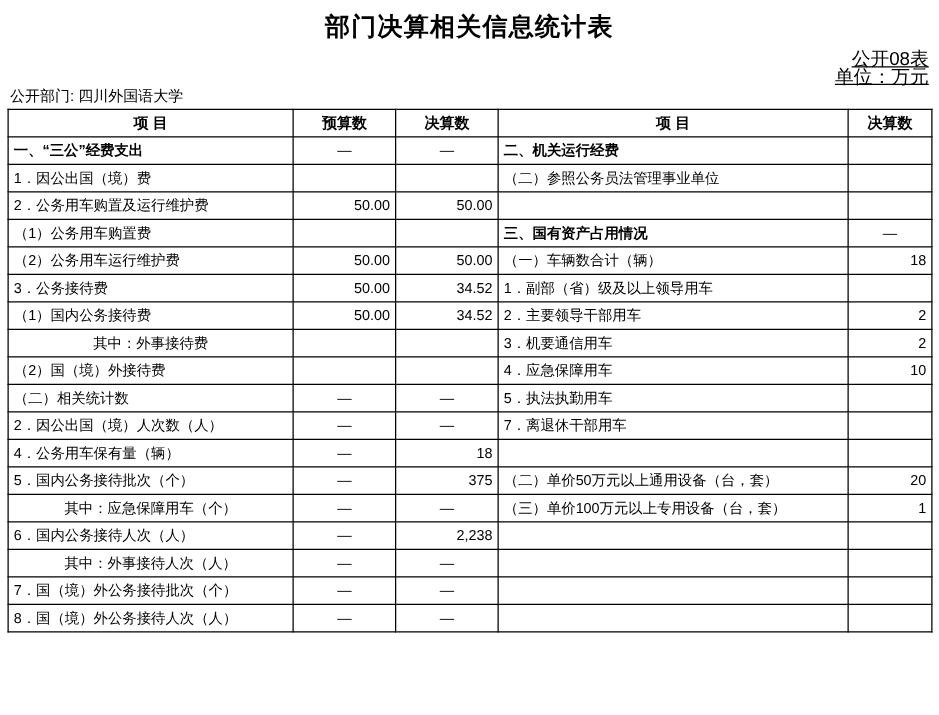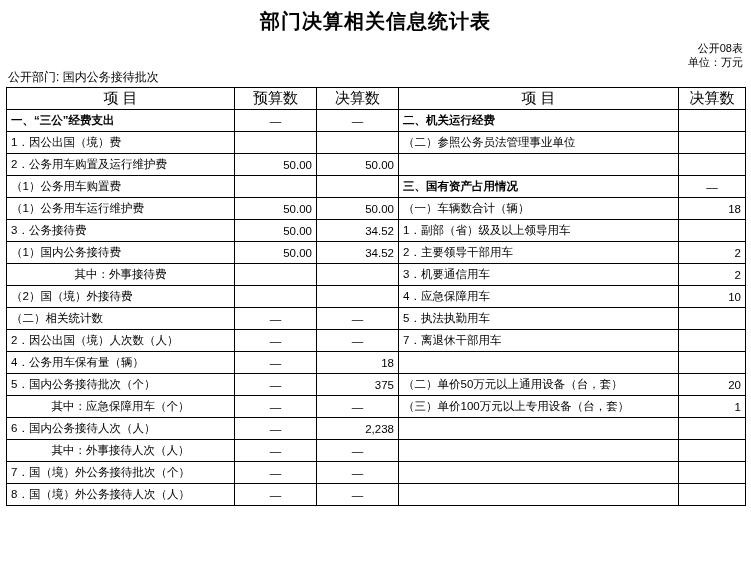--- a/index.html
+++ b/index.html
@@ -25,23 +25,24 @@
     text-align: center;
     font-size: 20px;
     font-weight: bold;
     letter-spacing: 1px;
     padding-top: 8px;
     padding-bottom: 6px;
     font-family: "Liberation Serif", serif;
   }
   .meta-right {
     text-align: right;
-    font-size: 11px;
+    font-size: 15px;
     line-height: 14px;
     padding-right: 2px;
+    text-decoration: underline;
   }
   .meta-left {
     font-size: 12px;
     line-height: 16px;
     padding-left: 2px;
     padding-bottom: 2px;
   }
   table.main {
     border-collapse: collapse;
     width: 739px;
@@ -51,22 +52,22 @@
   table.main td, table.main th {
     border: 1px solid #000;
     height: 21px;
     padding: 0 4px;
     vertical-align: middle;
     overflow: hidden;
     white-space: nowrap;
   }
   .hdr {
     text-align: center;
-    font-weight: normal;
-    font-size: 15px;
+    font-weight: bold;
+    font-size: 12px;
     height: 24px;
   }
   .num {
     text-align: right;
     font-variant-numeric: tabular-nums;
   }
   .ctr {
     text-align: center;
   }
   .bold {
@@ -84,21 +85,21 @@
 
   <div class="title">部门决算相关信息统计表</div>
 
   <div class="meta-right">
     <div>公开08表</div>
     <div>单位：万元</div>
   </div>
 
   <div class="meta-left">
     <span>公开部门:</span>
-    <span>国内公务接待批次</span>
+    <span>四川外国语大学</span>
   </div>
 
   <table class="main">
     <colgroup>
       <col style="width:228px">
       <col style="width:82px">
       <col style="width:82px">
       <col style="width:280px">
       <col style="width:67px">
     </colgroup>
@@ -134,21 +135,21 @@
           <td class="num"></td>
         </tr>
         <tr>
           <td class="i2">（1）公务用车购置费</td>
           <td class="num"></td>
           <td class="num"></td>
           <td class="i0 bold">三、国有资产占用情况</td>
           <td class="ctr">—</td>
         </tr>
         <tr>
-          <td class="i2">（1）公务用车运行维护费</td>
+          <td class="i2">（2）公务用车运行维护费</td>
           <td class="num">50.00</td>
           <td class="num">50.00</td>
           <td class="i0">（一）车辆数合计（辆）</td>
           <td class="num">18</td>
         </tr>
         <tr>
           <td class="i1">3．公务接待费</td>
           <td class="num">50.00</td>
           <td class="num">34.52</td>
           <td class="i1">1．副部（省）级及以上领导用车</td>

